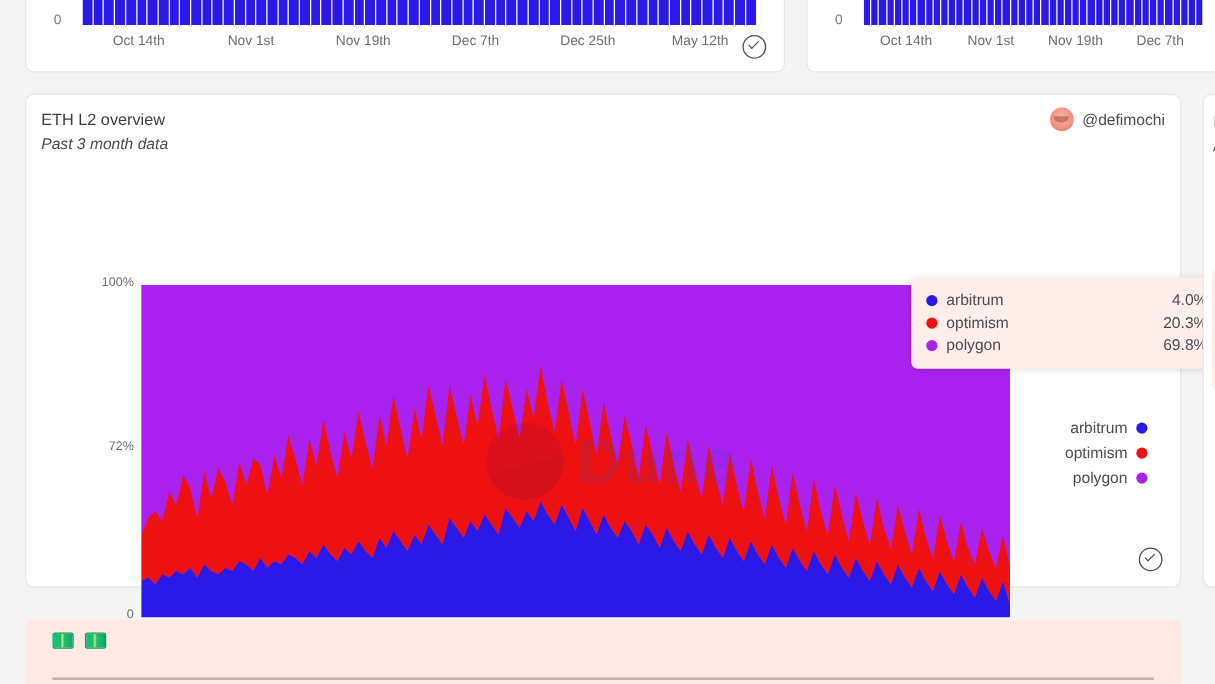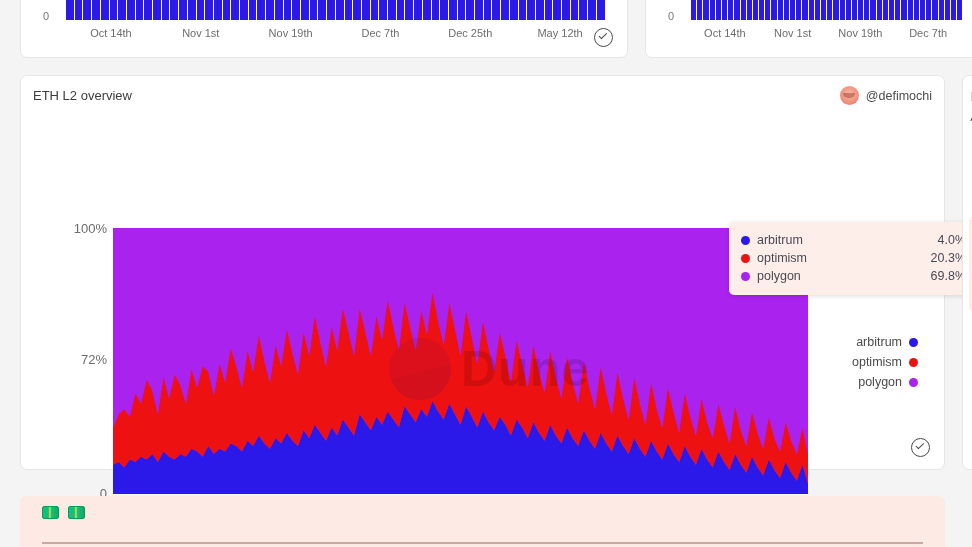--- a/index.html
+++ b/index.html
@@ -69,21 +69,21 @@
     content:"";position:absolute;left:3.5px;top:7px;width:12px;height:5px;
     border-radius:0 0 6px 6px;background:rgba(150,50,40,.45);
   }
   .author-name{font-size:12.5px;color:#4b4b4b;}
 
   
   #plot{position:absolute;left:92px;top:152px;width:695px;height:266px;overflow:hidden;}
   #plot svg{display:block;width:100%;height:100%;}
 
   .ylab{
-    position:absolute;font-size:13px;color:#6d6d6d;text-align:right;
+    position:absolute;font-size:10px;color:#6d6d6d;text-align:right;
     width:60px;left:26px;line-height:1;
   }
   #y100{top:146px;}
   #y50{top:277px;}
   #y0{top:411px;}
 
   #xaxis{
     position:absolute;left:92px;width:695px;top:424px;height:16px;
     font-size:11.5px;color:#6d6d6d;
   }
@@ -94,21 +94,21 @@
     position:absolute;left:368px;top:262px;display:flex;align-items:center;gap:10px;
     opacity:.12;pointer-events:none;
   }
   .wm-logo{
     width:62px;height:62px;border-radius:50%;background:#5a1070;position:relative;overflow:hidden;
   }
   .wm-logo::after{
     content:"";position:absolute;left:-6px;top:34px;width:80px;height:40px;
     background:#24106b;transform:rotate(-14deg);
   }
-  .wm-text{font-size:50px;font-weight:bold;color:#000000;letter-spacing:1px;}
+  .wm-text{font-size:50px;font-weight:bold;color:#1d4ed8;letter-spacing:1px;}
 
   
   #legend{position:absolute;right:26px;top:256px;text-align:right;}
   .leg-row{
     display:flex;align-items:center;justify-content:flex-end;gap:7px;
     font-size:12.5px;color:#4b4b4b;line-height:20px;
   }
   .dot{width:9px;height:9px;border-radius:50%;flex:none;}
 
   
@@ -292,20 +292,21 @@
       </div>
   </div>
 </div>
 
 <div class="card" id="card-main">
 
   <div class="head">
     <div class="title-row">
       <span class="q-sub">ETH L2 overview</span>
     </div>
+    <div class="q-desc">Past 3 month data</div>
   </div>
 
   <div class="author">
     <div class="avatar"></div>
     <span class="author-name">@defimochi</span>
   </div>
 
   <div class="ylab" id="y100">100%</div>
   <div class="ylab" id="y50">72%</div>
   <div class="ylab" id="y0">0</div>

